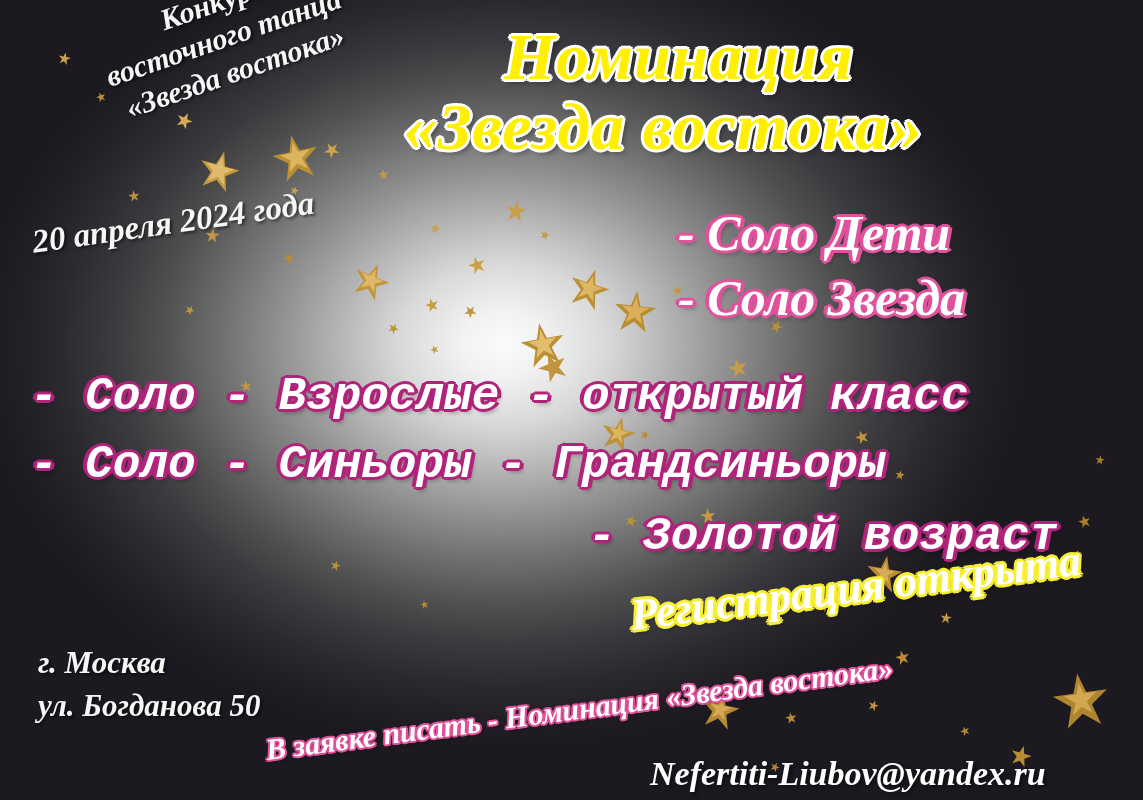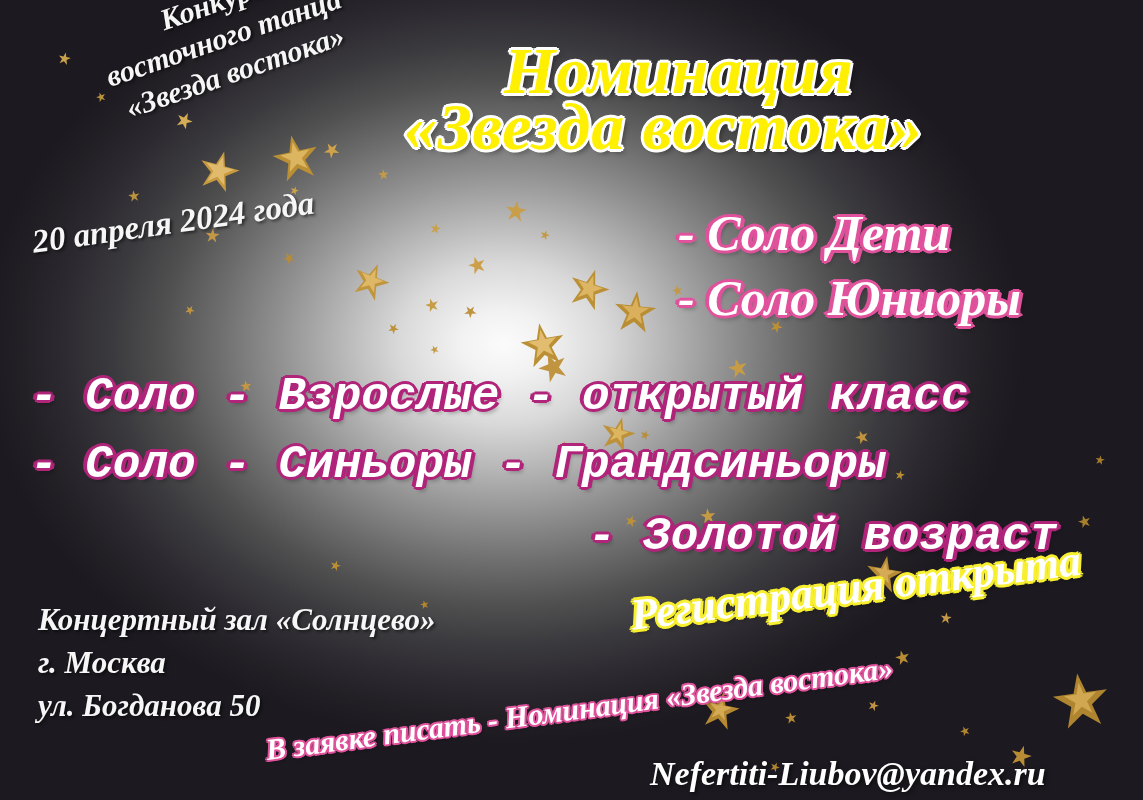--- a/index.html
+++ b/index.html
@@ -411,51 +411,50 @@
   </span>
 
   <div style="position:absolute;left:36px;top:46px;width:360px;transform:rotate(-19deg);transform-origin:left top;">
     <div class="white-slab" style="font-size:30px;text-align:center;">Конкурс</div>
     <div class="white-slab" style="font-size:30px;text-align:center;margin-top:2px;">восточного танца</div>
     <div class="white-slab" style="font-size:30px;text-align:center;margin-top:2px;">«Звезда востока»</div>
   </div>
 
   <div class="white-slab" style="position:absolute;left:30px;top:224px;font-size:33px;transform:rotate(-8deg);transform-origin:left top;">20 апреля 2024 года</div>
 
-  <div class="txt headline" style="left:504px;top:36px;">Номинация</div>
+  <div class="txt headline" style="left:504px;top:22px;">Номинация</div>
   <div class="txt headline" style="left:404px;top:92px;">«Звезда востока»</div>
 
   <div class="txt pink-out" style="left:678px;top:207px;">
     <span>-</span>
     <span>Соло Дети</span>
   </div>
 
   <div class="txt pink-out" style="left:678px;top:272px;">
     <span>-</span>
-    <span>Соло Юниоры</span>
+    <span>Соло Звезда</span>
   </div>
 
   <div class="txt magenta-out" style="left:30px;top:373px;">
     <span>-</span>
     <span>Соло - Взрослые - открытый класс</span>
   </div>
 
   <div class="txt magenta-out" style="left:30px;top:441px;">
     <span>-</span>
     <span>Соло - Синьоры - Грандсиньоры</span>
   </div>
 
   <div class="txt magenta-out" style="left:588px;top:513px;">
     <span>-</span>
     <span>Золотой возраст</span>
   </div>
 
   <div class="txt yellow-out" style="left:628px;top:593px;transform:rotate(-7deg);transform-origin:left top;">Регистрация открыта</div>
 
-  <div class="white-slab" style="position:absolute;left:38px;top:602px;font-size:31px;">Концертный зал «Солнцево»</div>
   <div class="white-slab" style="position:absolute;left:38px;top:645px;font-size:31px;">г. Москва</div>
   <div class="white-slab" style="position:absolute;left:38px;top:688px;font-size:31px;">ул. Богданова 50</div>
 
   <div class="txt pink-out-sm" style="left:268px;top:734px;transform:rotate(-7.5deg);transform-origin:left bottom;">В заявке писать - Номинация «Звезда востока»</div>
 
   <div class="email" style="position:absolute;left:650px;top:755px;text-align:center;">Nefertiti-Liubov@yandex.ru</div>
 
 </div>
 
 </body></html>

